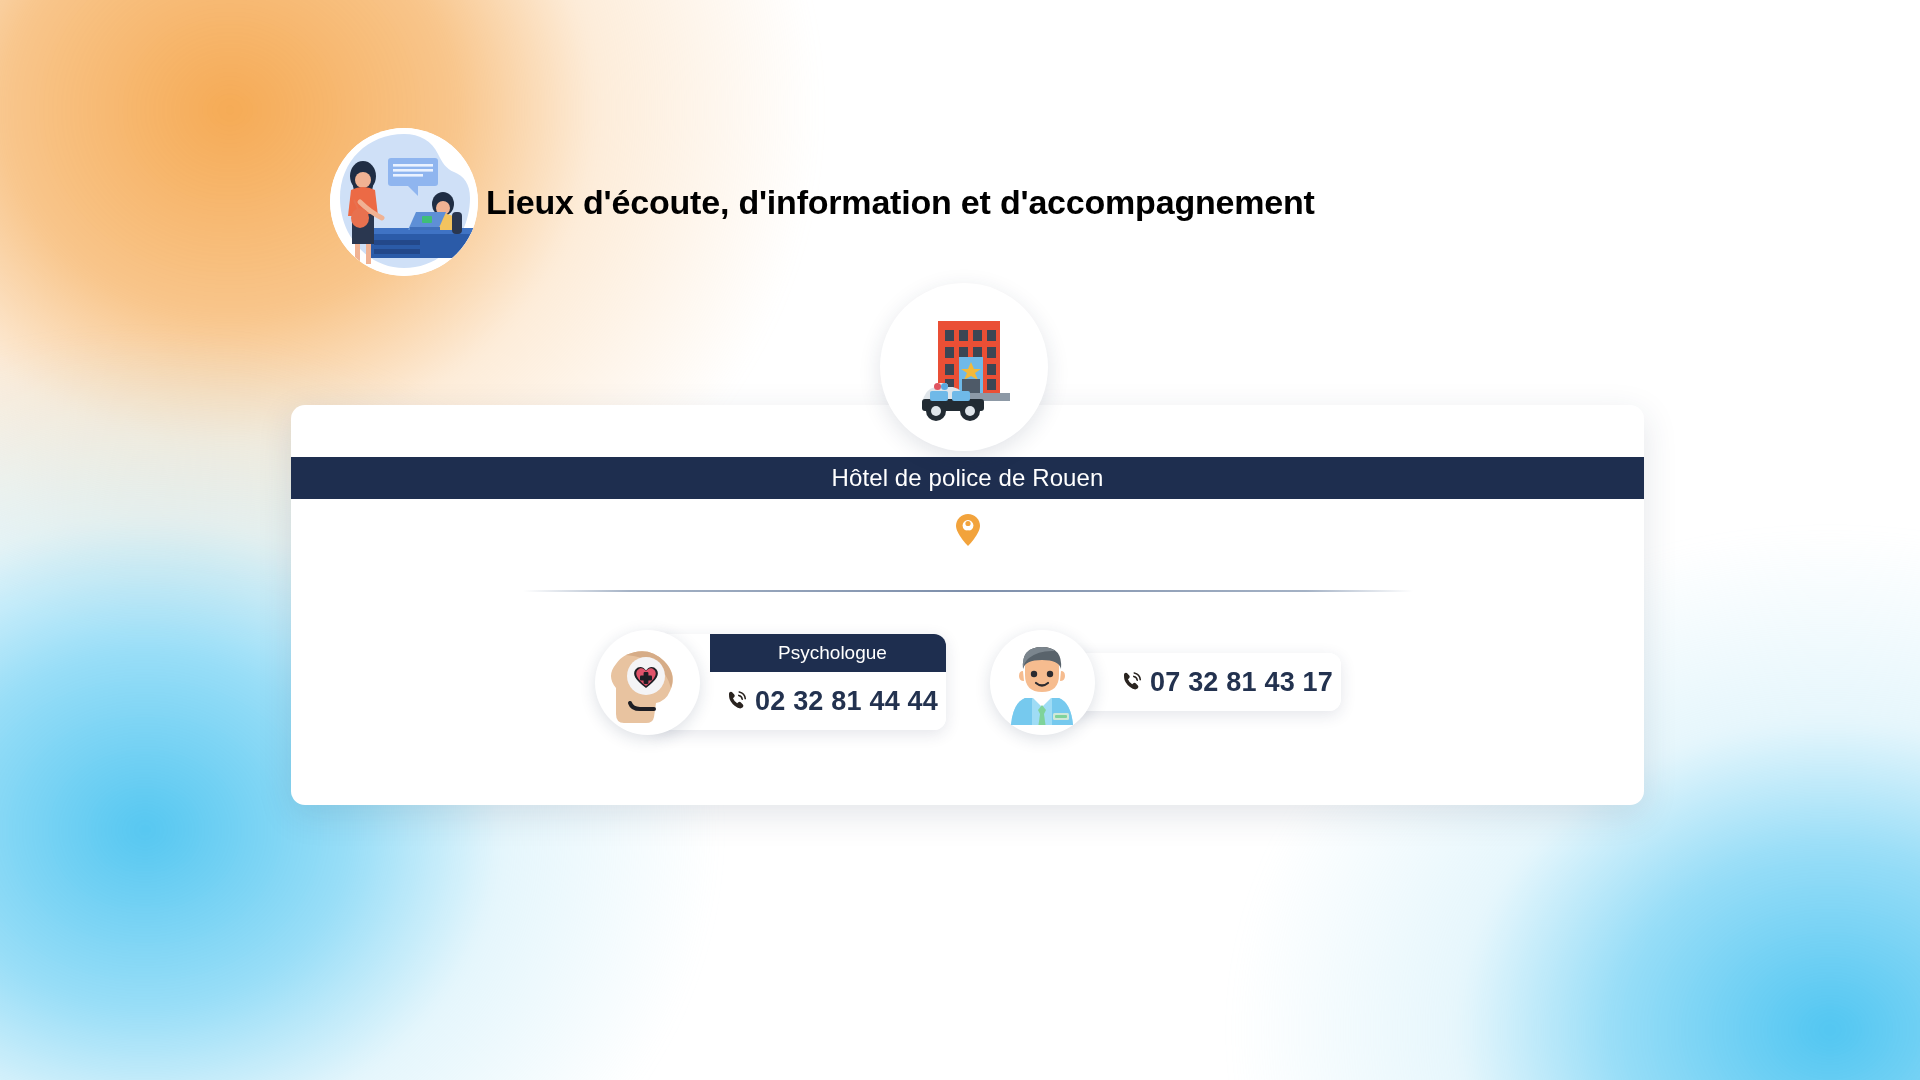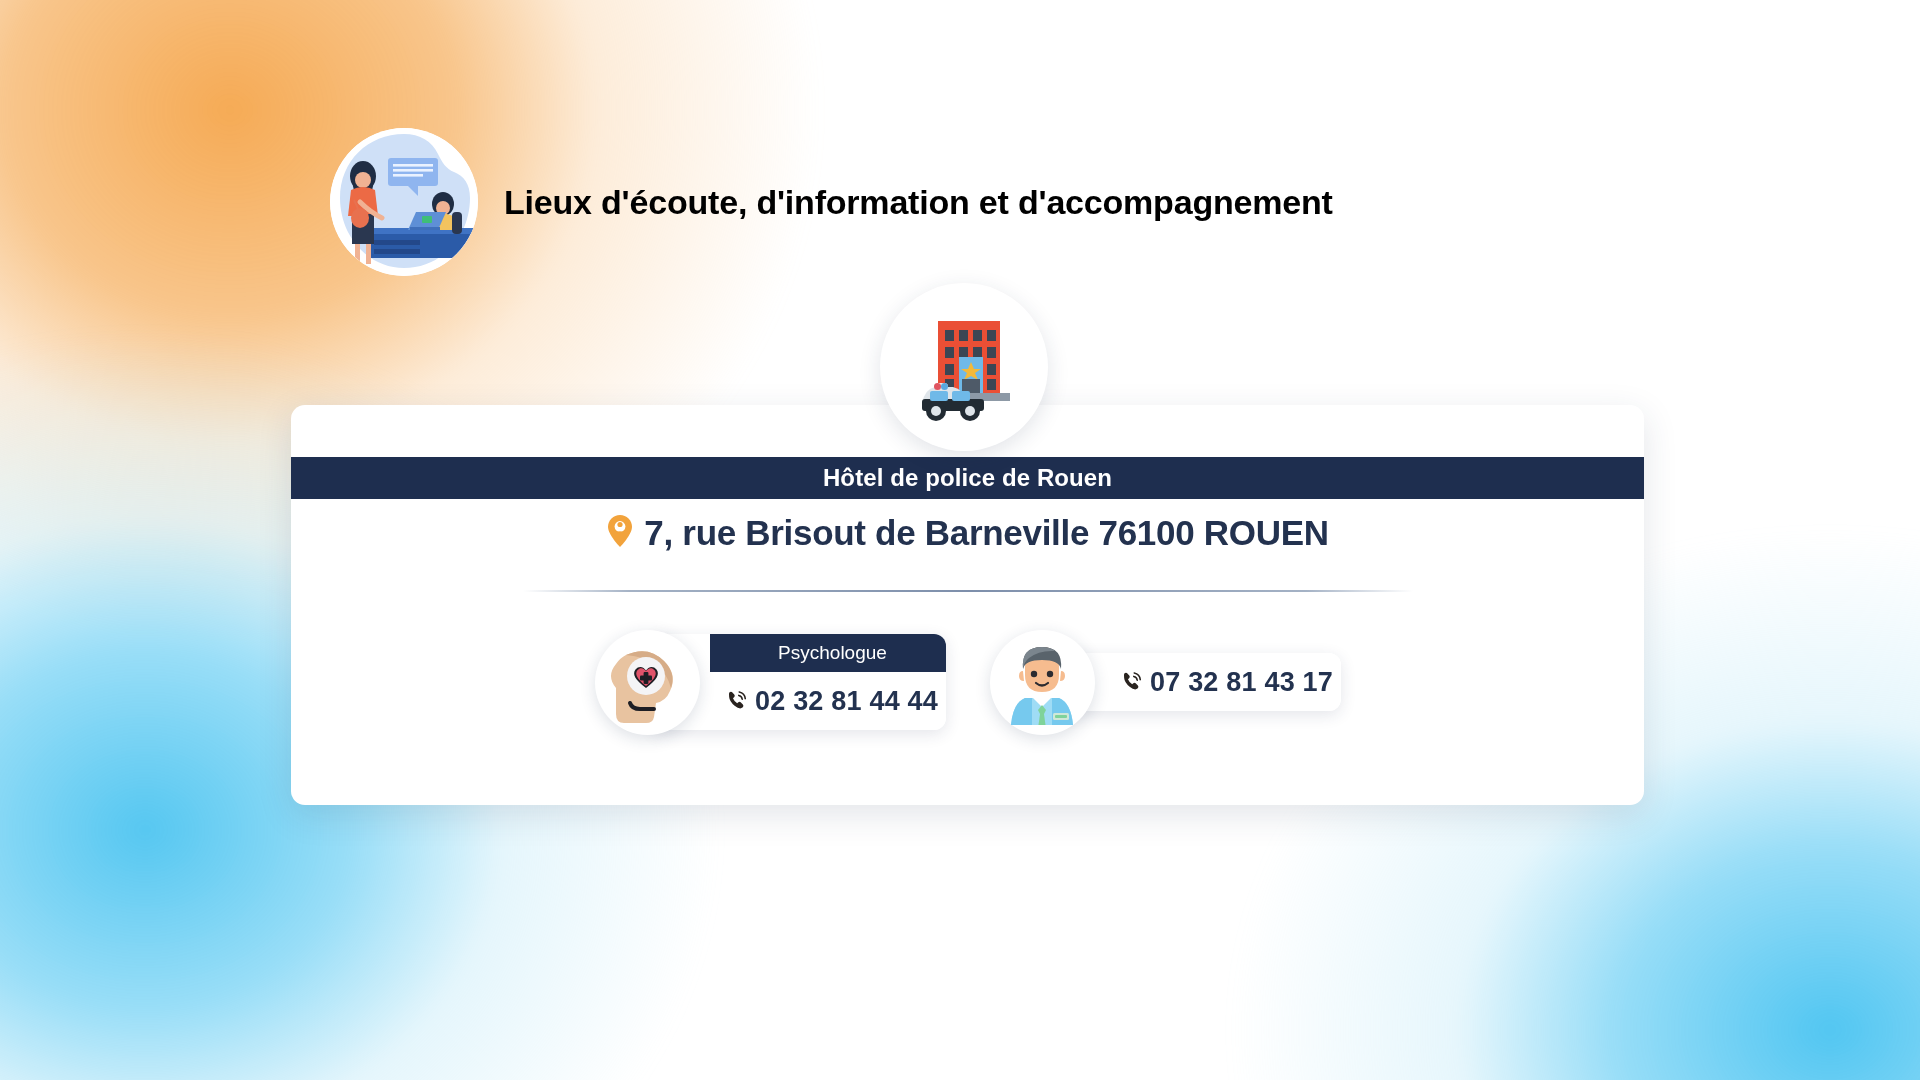--- a/index.html
+++ b/index.html
@@ -67,21 +67,21 @@
                 rgba(255,255,255,0.72) 72%,
                 rgba(255,255,255,0) 100%);
   }
 
   
   .header {
     position: absolute;
     left: 330px; top: 128px;
     display: flex;
     align-items: center;
-    gap: 26px;
+    gap: 8px;
     z-index: 5;
     justify-content: center;
   }
   .header-illustration {
     width: 148px; height: 148px;
     border-radius: 50%;
     overflow: hidden;
     flex: 0 0 auto;
     background: #ffffff;
   }
@@ -123,21 +123,21 @@
     left: 0; top: 52px;
     width: 100%; height: 42px;
     background: #1e2e4f;
     display: flex;
     align-items: center;
     justify-content: center;
   }
   .card-headerbar-text {
     color: #ffffff;
     font-size: 24px;
-    font-weight: 700;
+    font-weight: 400;
     letter-spacing: 0.1px;
   }
 
   .card-address {
     position: absolute;
     left: 0; top: 108px;
     width: 100%;
     display: flex;
     align-items: center;
     justify-content: center;
@@ -329,21 +329,20 @@
 
     <div class="card-address">
       <span class="pin-icon">
         <svg viewBox="0 0 28 34" width="28" height="34" aria-hidden="true">
           <path d="M14 1 C7.4 1 2 6.3 2 12.8 C2 21 14 33 14 33 C14 33 26 21 26 12.8 C26 6.3 20.6 1 14 1 Z" fill="#f2a33c"></path>
           <circle cx="14" cy="12.5" r="5.4" fill="#ffffff"></circle>
           <circle cx="14" cy="10.5" r="2.6" fill="#f2a33c"></circle>
           <path d="M9.6 19 q4.4 -3.4 8.8 0 q-4.4 2.6 -8.8 0 Z" fill="#f2a33c"></path>
         </svg>
       </span>
-      <span class="address-text">7, rue Brisout de Barneville 76100 ROUEN</span>
     </div>
 
     <div class="card-divider"></div>
 
     <div class="contacts">
 
       <div class="contact">
         <div class="contact-avatar">
           <svg viewBox="0 0 86 86" width="86" height="86" aria-hidden="true">
             <path d="M22 16 q22 -10 38 6 q14 14 6 30 q-4 10 -14 12 l-2 14 q-1 6 -8 6 l-22 0 q-8 0 -8 -9 l0 -26 q-10 -12 0 -24 q4 -6 10 -9 z" fill="#e8c3a0"></path>

